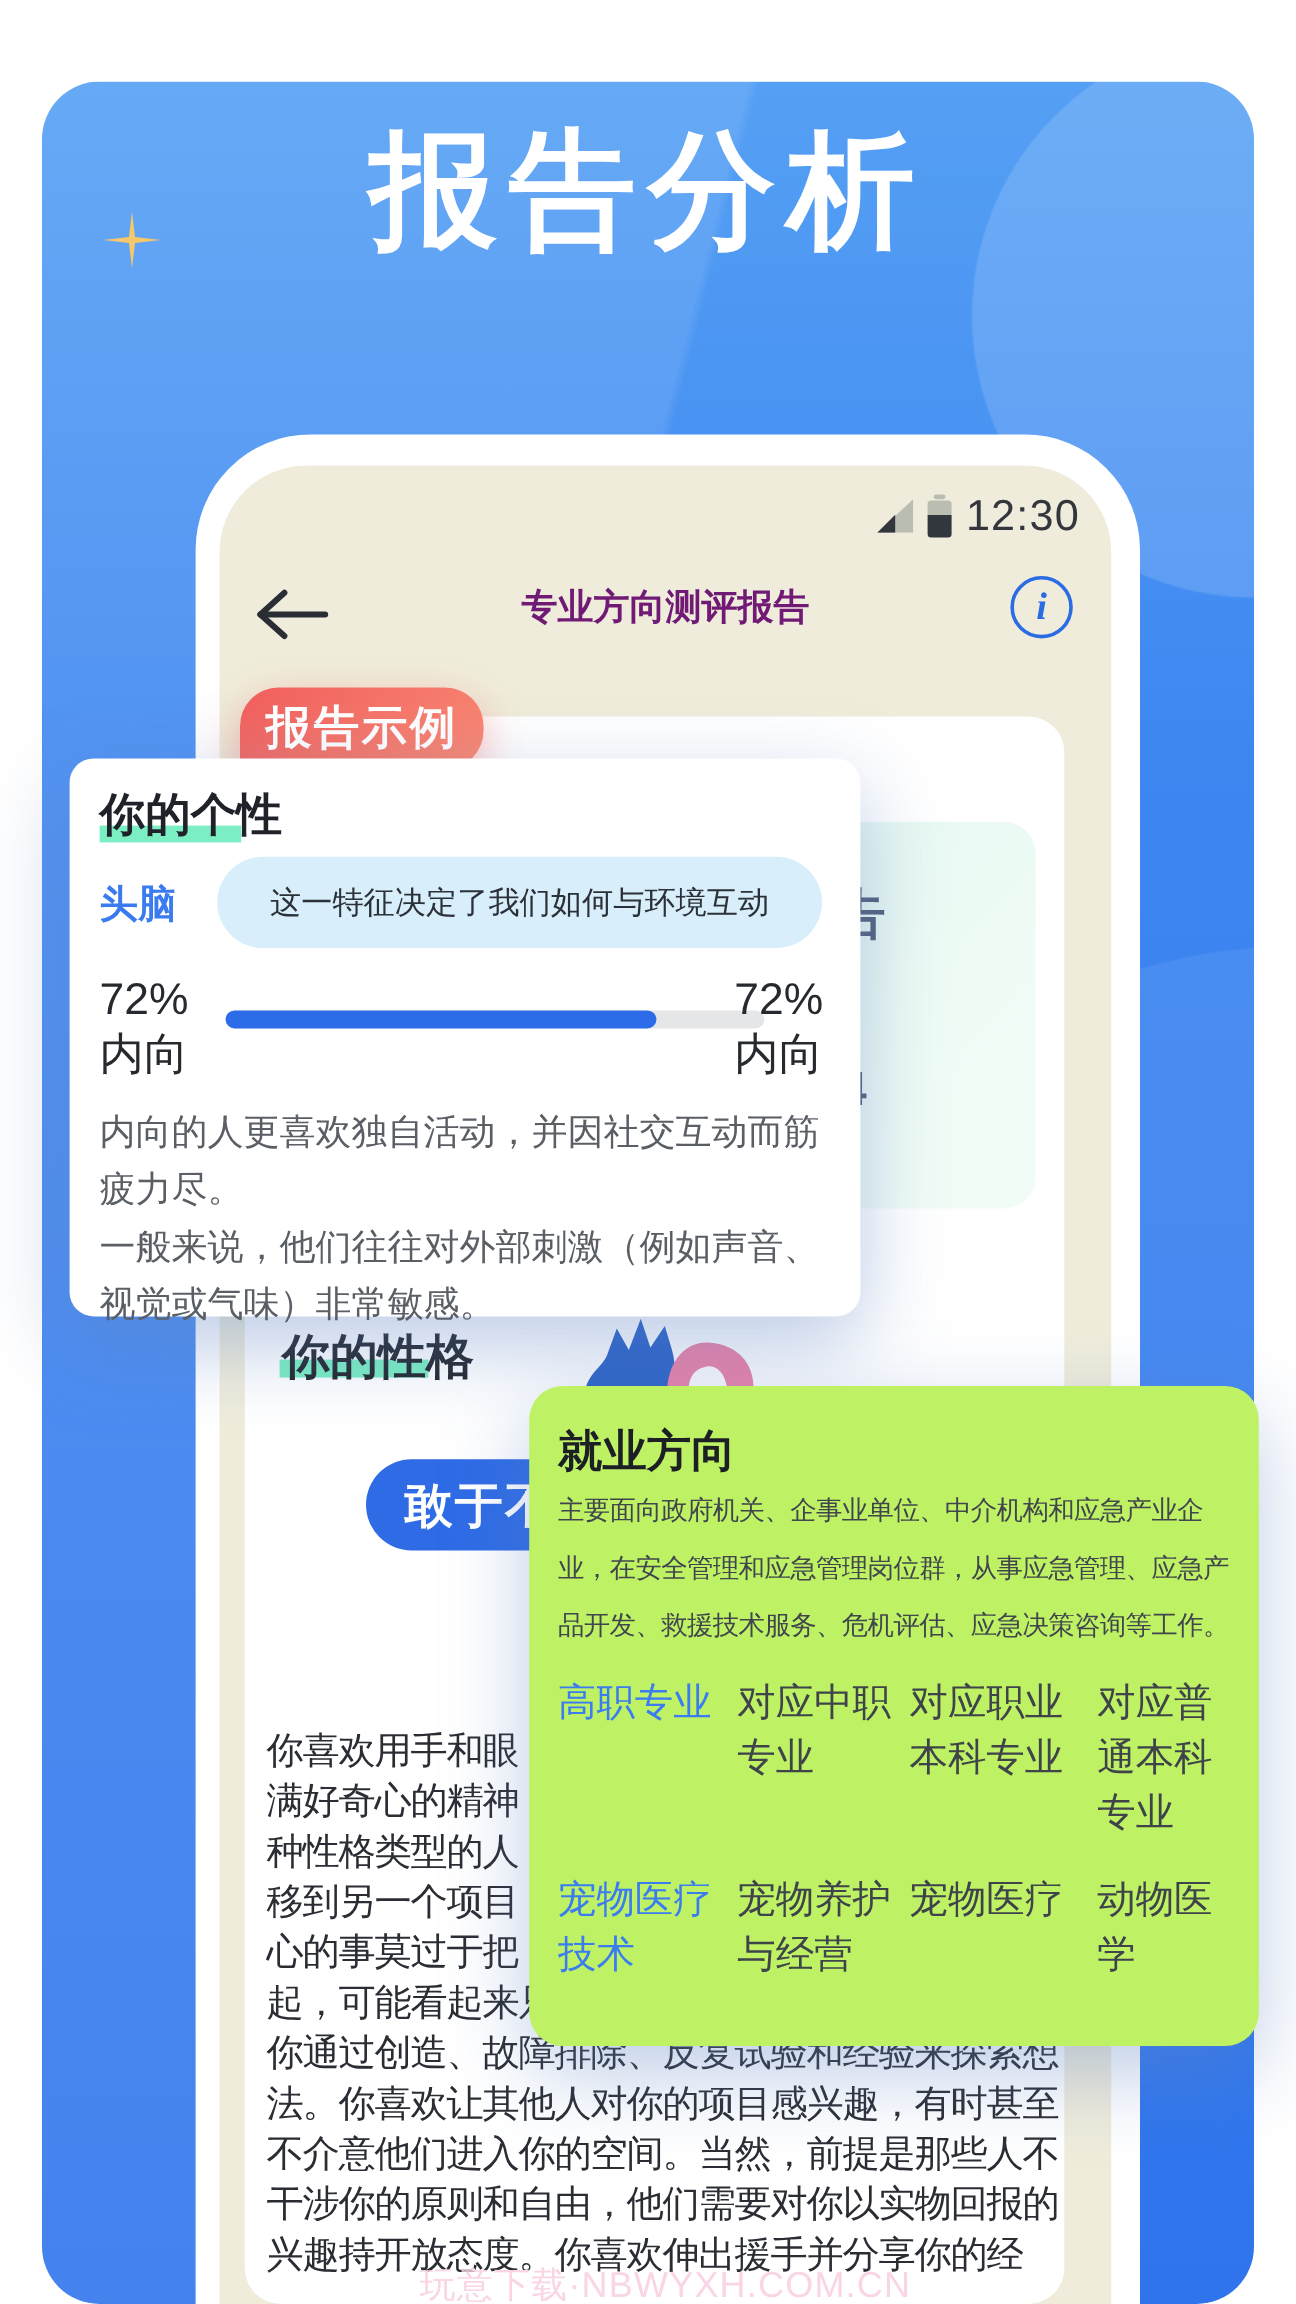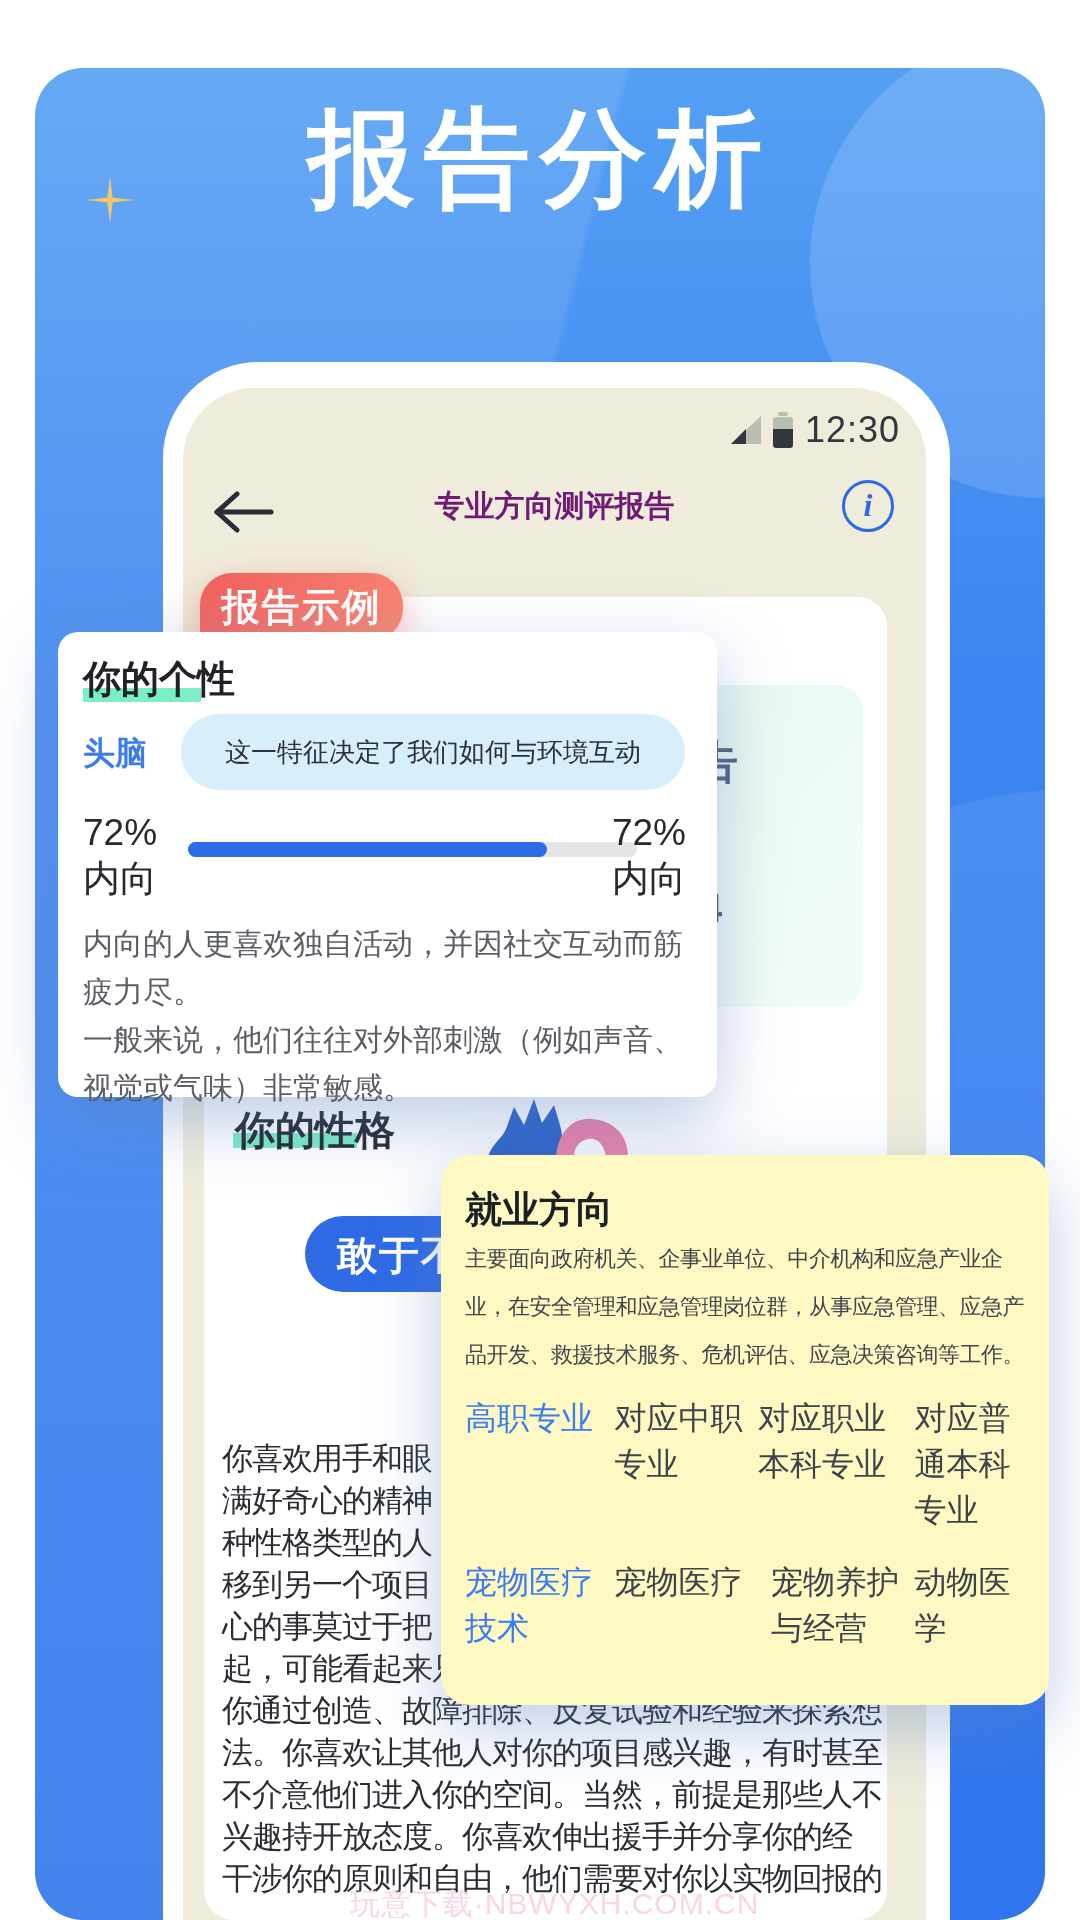--- a/index.html
+++ b/index.html
@@ -71,21 +71,21 @@
   .trait-label{position:absolute;left:0;top:18px;font-size:32px;font-weight:700;color:#3a7bf0;}
   .trait-pill{position:absolute;left:98px;top:0;width:504px;height:76px;background:#d9eefb;border-radius:40px;
     color:#2b3138;font-size:26px;line-height:76px;text-align:center;box-sizing:border-box;}
   .pp-stats-row{position:relative;height:102px;margin-top:10px;}
   .stat-left{position:absolute;left:0;top:0;font-size:37px;line-height:46px;color:#26292e;}
   .stat-right{position:absolute;right:6px;top:0;font-size:37px;line-height:46px;color:#26292e;text-align:left;}
   .progress-track{position:absolute;left:105px;top:32px;width:449px;height:15px;background:#e5e6e8;border-radius:8px;}
   .progress-fill{height:15px;background:#2d6ce8;border-radius:8px;}
   .pp-paragraph{margin-top:8px;width:609px;font-size:30px;line-height:48px;color:#5a5f66;}
   
-  .career-popup{position:absolute;left:441px;top:1155px;width:608px;height:550px;background:#fef9c3;
+  .career-popup{position:absolute;left:441px;top:1155px;width:608px;height:550px;background:#bef264;
     border-radius:28px;box-shadow:0 24px 70px rgba(96,130,196,.40);z-index:6;box-sizing:border-box;padding:30px 24px;}
   .cp-heading{font-size:37px;font-weight:700;color:#1c1f24;}
   .cp-paragraph{width:562px;font-size:22px;line-height:48px;color:#41464d;letter-spacing:-0.5px;}
   .cp-majors-heading{margin-top:20px;font-size:37px;font-weight:700;color:#1c1f24;}
   .cp-table{margin-top:16px;}
   .cp-tr{display:flex;}
   .cp-th,.cp-td{font-size:32px;line-height:46px;color:#3f444b;}
   .cp-c0{width:150px;}.cp-c1{width:144px;}.cp-c2{width:157px;}.cp-c3{width:111px;}
   .blue-link{color:#3b7cf0;}
   .cp-row{margin-top:26px;}
@@ -149,22 +149,22 @@
   <div class="bg-lines">
     <div class="bg-line">你喜欢用手和眼</div>
     <div class="bg-line">满好奇心的精神</div>
     <div class="bg-line">种性格类型的人</div>
     <div class="bg-line">移到另一个项目</div>
     <div class="bg-line">心的事莫过于把</div>
     <div class="bg-line">起，可能看起来只</div>
     <div class="bg-line">你通过创造、故障排除、反复试验和经验来探索想</div>
     <div class="bg-line">法。你喜欢让其他人对你的项目感兴趣，有时甚至</div>
     <div class="bg-line">不介意他们进入你的空间。当然，前提是那些人不</div>
+    <div class="bg-line">干涉你的原则和自由，他们需要对你以实物回报的</div>
     <div class="bg-line">兴趣持开放态度。你喜欢伸出援手并分享你的经</div>
-    <div class="bg-line">干涉你的原则和自由，他们需要对你以实物回报的</div>
   </div>
 
   <div class="report-badge">报告示例</div>
 
   <div class="personality-popup">
     <div class="pp-heading-wrap">
       <div class="pp-heading-bar"></div>
       <div class="pp-heading">你的个性</div>
     </div>
     <div class="pp-trait-row">
@@ -189,22 +189,22 @@
     <div class="cp-paragraph">主要面向政府机关、企事业单位、中介机构和应急产业企业，在安全管理和应急管理岗位群，从事应急管理、应急产品开发、救援技术服务、危机评估、应急决策咨询等工作。</div>
     <div class="cp-table">
       <div class="cp-tr">
         <div class="cp-th cp-c0 blue-link">高职专业</div>
         <div class="cp-th cp-c1">对应中职专业</div>
         <div class="cp-th cp-c2">对应职业本科专业</div>
         <div class="cp-th cp-c3">对应普通本科专业</div>
       </div>
       <div class="cp-tr cp-row">
         <div class="cp-td cp-c0 blue-link">宠物医疗技术</div>
+        <div class="cp-td cp-c1">宠物养护与经营</div>
         <div class="cp-td cp-c2">宠物医疗</div>
-        <div class="cp-td cp-c1">宠物养护与经营</div>
         <div class="cp-td cp-c3">动物医学</div>
       </div>
     </div>
   </div>
 
   <div class="watermark">玩意下载·NBWYXH.COM.CN</div>
 
 </div>
 
 </body></html>

